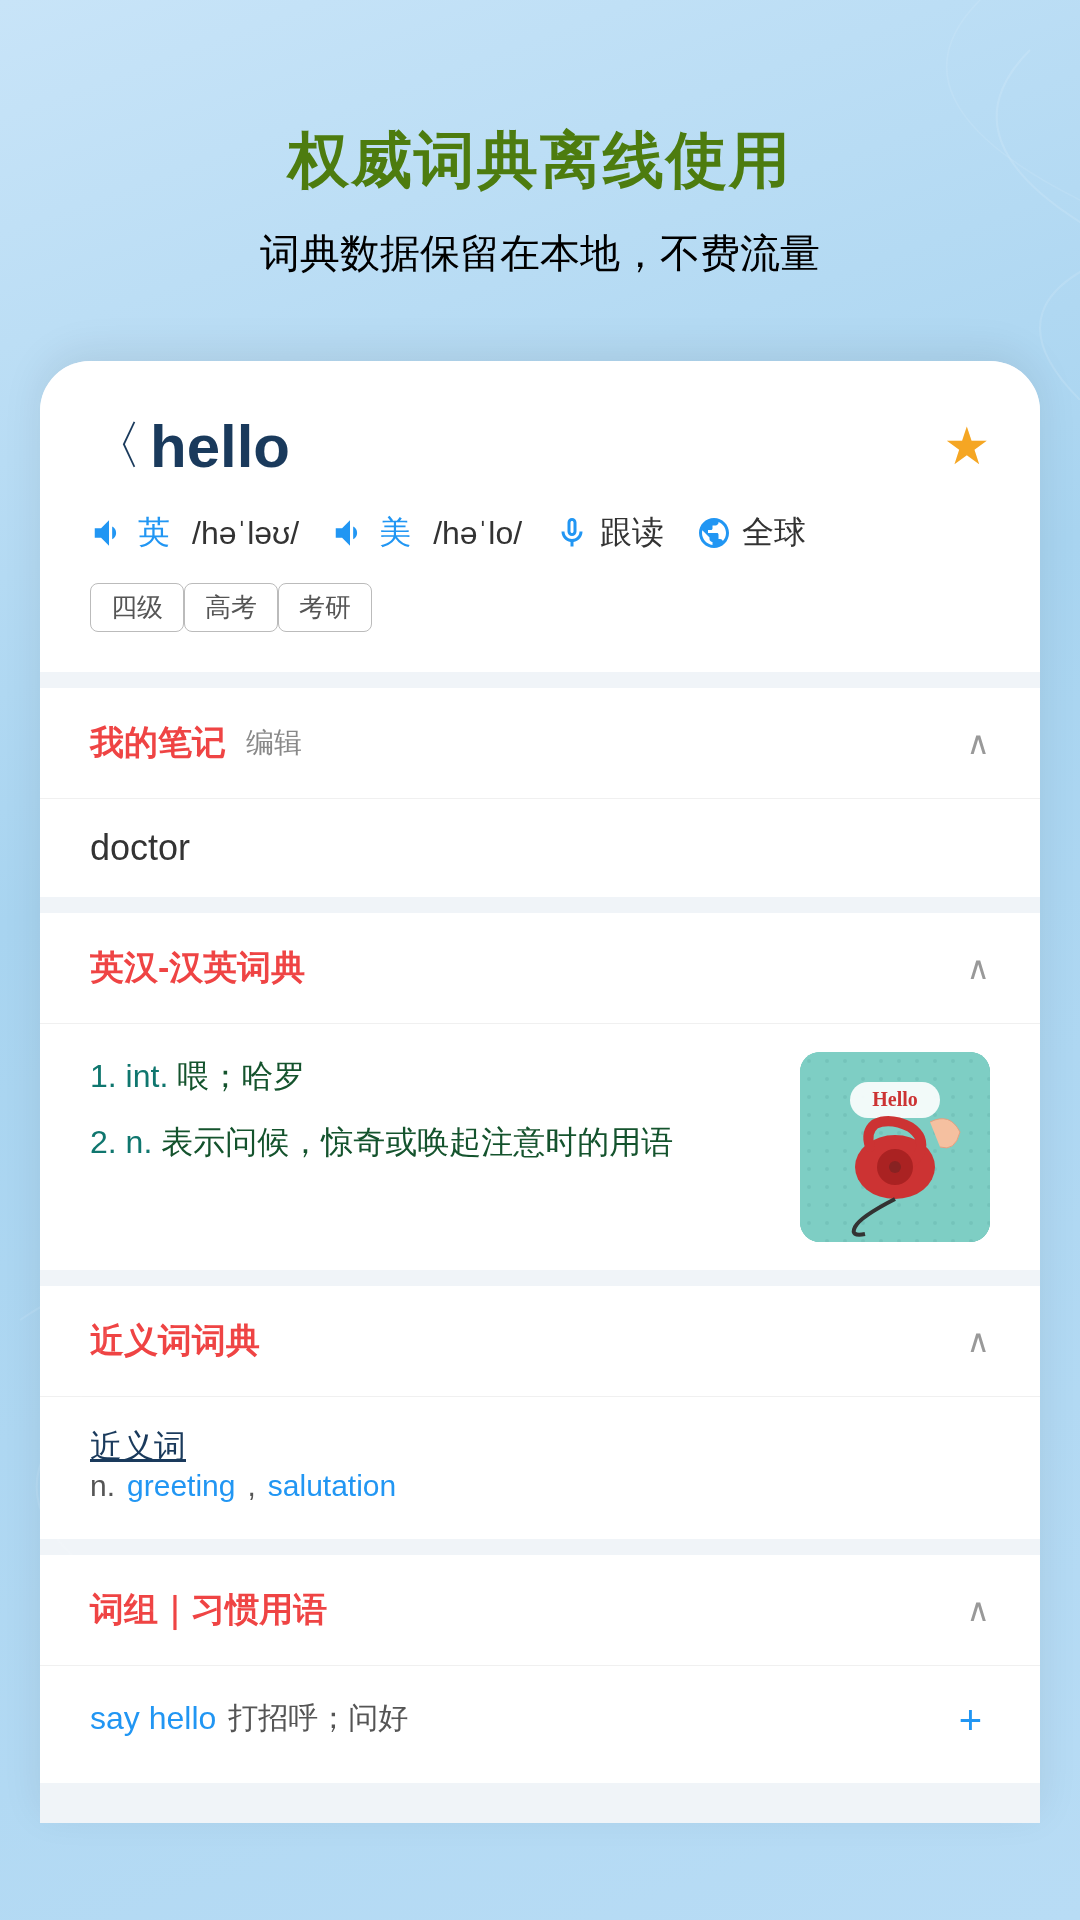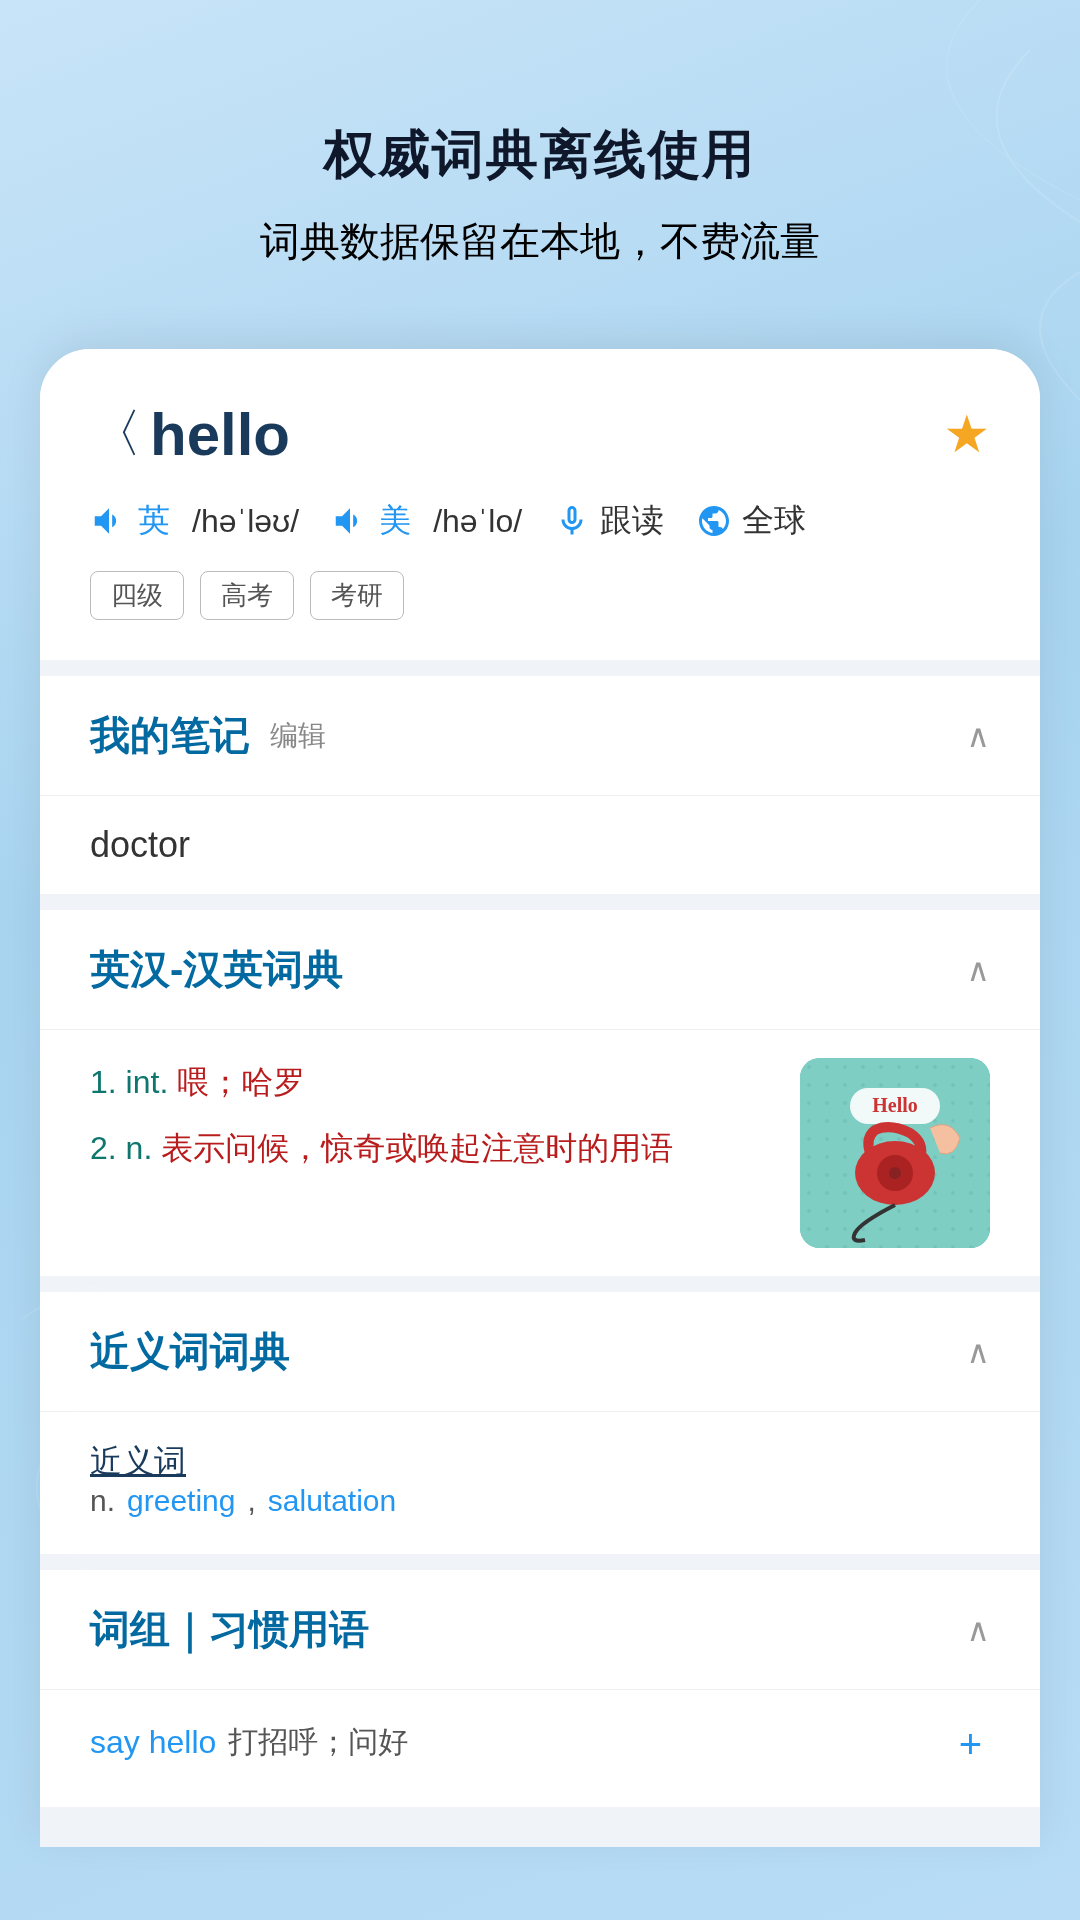--- a/index.html
+++ b/index.html
@@ -23,23 +23,23 @@
     .bg-decor svg {
       position: absolute;
       opacity: 0.3;
     }
 
     .header-section {
       padding: 120px 40px 60px;
       text-align: center;
     }
     .header-title {
-      font-size: 52px;
+      font-size: 61px;
       font-weight: 800;
-      color: #0f172a;
+      color: #4d7c0f;
       letter-spacing: 2px;
       margin-bottom: 24px;
     }
     .header-subtitle {
       font-size: 40px;
       color: #000000;
       font-weight: 400;
     }
 
     
@@ -125,21 +125,20 @@
       color: #2196F3;
     }
     .action-text {
       font-size: 32px;
       color: #333;
     }
 
     
     .tags-row {
       display: flex;
-      gap: 16px;
     }
     .tag {
       border: 1.5px solid #bbb;
       border-radius: 8px;
       padding: 6px 20px;
       font-size: 26px;
       color: #555;
     }
 
     
@@ -154,23 +153,23 @@
       padding: 32px 50px;
       border-bottom: 1px solid #f0f0f0;
       cursor: pointer;
     }
     .section-title-group {
       display: flex;
       align-items: center;
       gap: 20px;
     }
     .section-title {
-      font-size: 40px;
+      font-size: 34px;
       font-weight: 600;
-      color: #0369a1;
+      color: #ef4444;
     }
     .section-edit {
       font-size: 28px;
       color: #888;
     }
     .chevron-up {
       font-size: 32px;
       color: #999;
     }
 
@@ -199,21 +198,21 @@
     }
     .def-line {
       font-size: 32px;
       color: #333;
       line-height: 1.5;
     }
     .def-num {
       color: #0f766e;
     }
     .def-text {
-      color: #b91c1c;
+      color: #14532d;
     }
     .hello-image {
       width: 190px;
       height: 190px;
       border-radius: 20px;
       background: #7ecec4;
       flex-shrink: 0;
       display: flex;
       align-items: center;
       justify-content: center;

